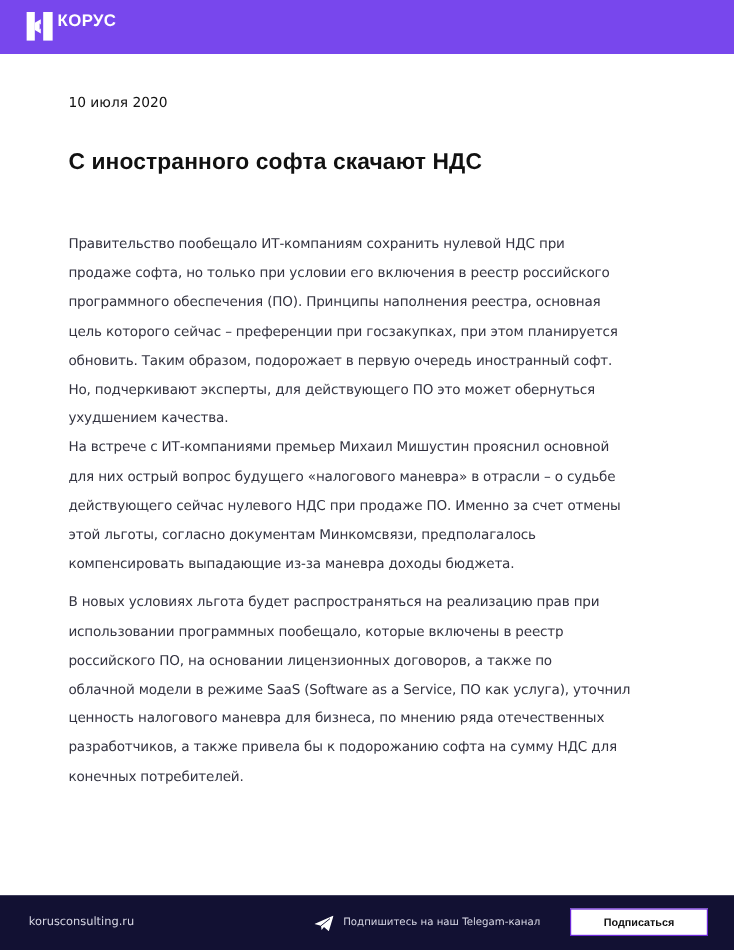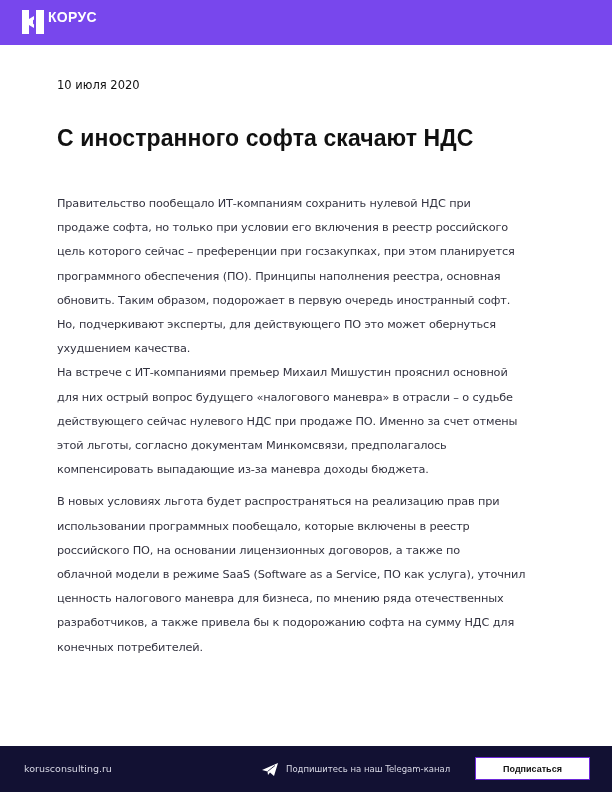--- a/index.html
+++ b/index.html
@@ -28,21 +28,21 @@
       display: flex; align-items: center; justify-content: center; cursor: pointer; margin-top: 44px;
     }
 
     .date {
       position: absolute; left: 57px; top: 78px;
       font-size: 11.5px; color: #111111;
     }
     .title {
       position: absolute; left: 57px; top: 125px;
       font-family: "Liberation Sans", sans-serif; font-weight: bold;
-      font-size: 23px; color: #111111; letter-spacing: 0.1px;
+      font-size: 19px; color: #111111; letter-spacing: 0.1px;
     }
     .article {
       position: absolute; left: 57px; top: 192px; width: 500px;
       font-size: 11.3px; line-height: 24.2px; color: #333340;
       letter-spacing: -0.15px;
     }
     .article p { margin: 0; }
     .article p.gap { margin-top: 8px; }
     .line { display: block; white-space: nowrap; }
 
@@ -86,22 +86,22 @@
 </header>
 
 <main>
   <div class="date">10 июля 2020</div>
   <h1 class="title">С иностранного софта скачают НДС</h1>
 
   <div class="article">
     <p>
       <span class="line">Правительство пообещало ИТ-компаниям сохранить нулевой НДС при</span>
       <span class="line">продаже софта, но только при условии его включения в реестр российского</span>
+      <span class="line">программного обеспечения (ПО). Принципы наполнения реестра, основная</span>
       <span class="line">цель которого сейчас – преференции при госзакупках, при этом планируется</span>
-      <span class="line">программного обеспечения (ПО). Принципы наполнения реестра, основная</span>
       <span class="line">обновить. Таким образом, подорожает в первую очередь иностранный софт.</span>
       <span class="line">Но, подчеркивают эксперты, для действующего ПО это может обернуться</span>
       <span class="line">ухудшением качества.</span>
     </p>
     <p>
       <span class="line">На встрече с ИТ-компаниями премьер Михаил Мишустин прояснил основной</span>
       <span class="line">для них острый вопрос будущего «налогового маневра» в отрасли – о судьбе</span>
       <span class="line">действующего сейчас нулевого НДС при продаже ПО. Именно за счет отмены</span>
       <span class="line">этой льготы, согласно документам Минкомсвязи, предполагалось</span>
       <span class="line">компенсировать выпадающие из-за маневра доходы бюджета.</span>

